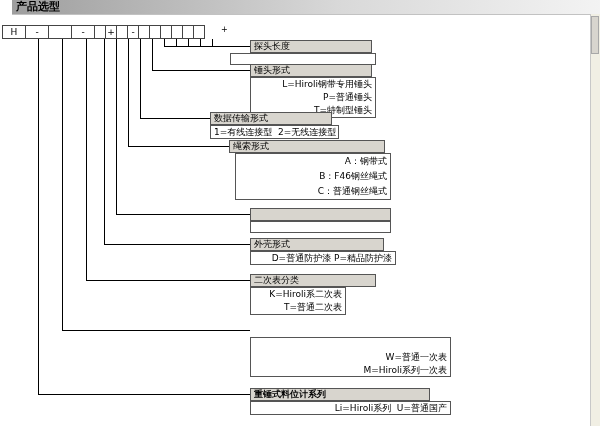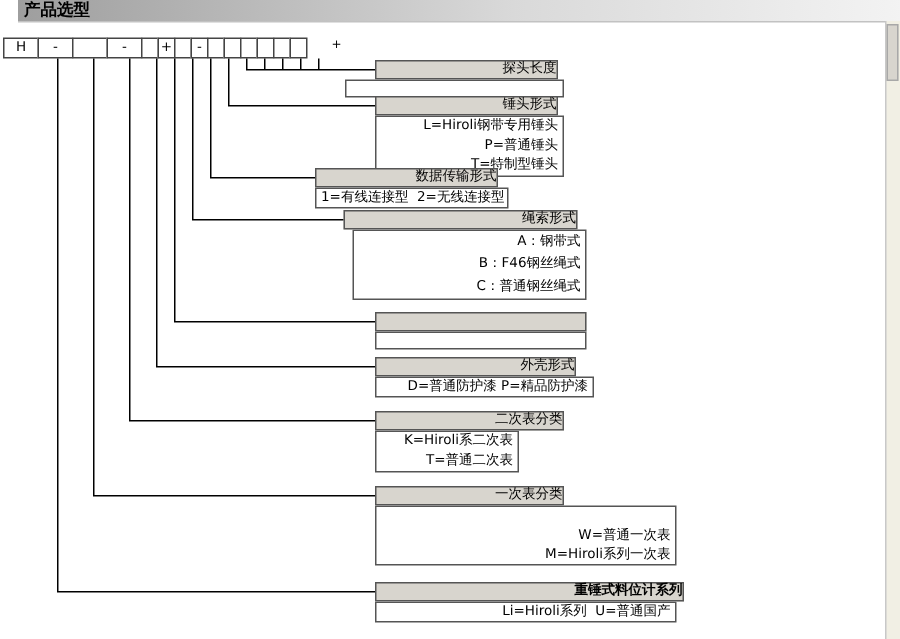--- a/index.html
+++ b/index.html
@@ -24,21 +24,21 @@
   .code-cell:first-child { margin-left: 0; }
   .w24 { width: 24px; } .w12 { width: 12px; }
   .code-suffix { position: absolute; left: 221px; top: 25px; font-size: 8px; }
 
   .line-v { position: absolute; width: 1px; background: #000; }
   .line-h { position: absolute; height: 1px; background: #000; }
 
   .sec-header {
     position: absolute; box-sizing: border-box; height: 13px;
     background: #d8d5ce; border: 1px solid #555;
-    line-height: 11px; padding-left: 3px; font-size: 9px; text-align: right;
+    line-height: 11px; padding-left: 3px; font-size: 9px;
   }
   .sec-content {
     position: absolute; box-sizing: border-box;
     background: #fff; border: 1px solid #555; padding: 0 3px; text-align: right;
   }
   .sec-item { line-height: 13px; white-space: pre; }
   .rope .sec-item { line-height: 15px; }
   .gap-top { margin-top: 13px; }
   .bold { font-weight: bold; }
 
@@ -131,27 +131,26 @@
   <div class="sec-content" style="left:250px;top:251px;width:146px;height:14px">
     <div class="sec-item">D=普通防护漆 P=精品防护漆</div>
   </div>
 
   <div class="sec-header" style="left:250px;top:274px;width:126px">二次表分类</div>
   <div class="sec-content" style="left:250px;top:287px;width:96px;height:28px">
     <div class="sec-item">K=Hiroli系二次表</div>
     <div class="sec-item">T=普通二次表</div>
   </div>
 
-  <div class="sec-header" style="left:250px;top:324px;width:126px">一次表分类</div>
   <div class="sec-content" style="left:250px;top:337px;width:201px;height:40px">
     <div class="sec-item gap-top">W=普通一次表</div>
     <div class="sec-item">M=Hiroli系列一次表</div>
   </div>
 
-  <div class="sec-header bold" style="left:250px;top:388px;width:206px">重锤式料位计系列</div>
+  <div class="sec-header bold" style="left:250px;top:388px;width:180px">重锤式料位计系列</div>
   <div class="sec-content" style="left:250px;top:401px;width:201px;height:14px">
     <div class="sec-item">Li=Hiroli系列  U=普通国产</div>
   </div>
 
   <div class="scrollbar">
     <div class="scroll-thumb"></div>
   </div>
 
 </div>
 

